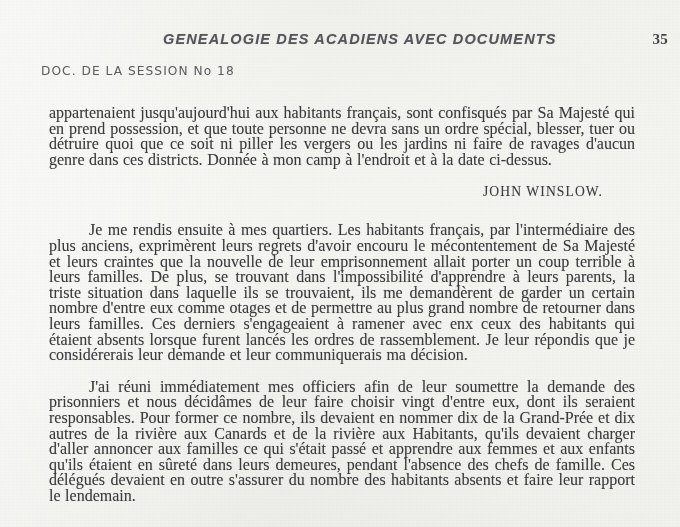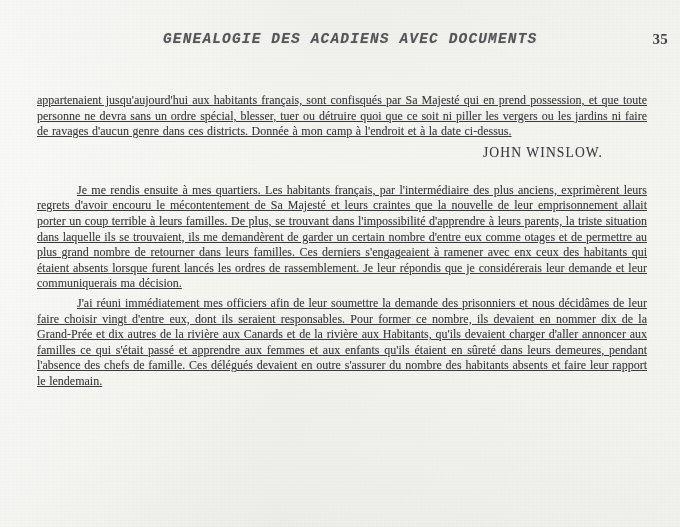--- a/index.html
+++ b/index.html
@@ -42,21 +42,21 @@
     position: absolute;
     top: 31px;
     left: 0;
     width: 680px;
     height: 22px;
   }
   .running-title {
     position: absolute;
     left: 163px;
     top: 0;
-    font-family: Liberation Mono, monospace;
+    font-family: Liberation Sans, sans-serif;
     font-style: italic;
     font-weight: 700;
     font-size: 14.5px;
     letter-spacing: 1.15px;
     color: #55555a;
     white-space: nowrap;
     text-shadow: 0 0 1px rgba(120,120,125,0.45);
   }
   .page-number {
     position: absolute;
@@ -83,40 +83,39 @@
   }
 
   
   .body-text {
     position: absolute;
     top: 89px;
     left: 33px;
     width: 618px;
   }
   .para {
-    margin: 4px;
+    margin: 16px;
     font-family: "Liberation Serif", serif;
-    font-size: 12px;
+    font-size: 16px;
     line-height: 15.6px;
     text-align: justify;
     text-align-last: left;
     color: #3a3a3d;
     word-spacing: 0.55px;
     text-shadow: 0 0 0.7px rgba(90,90,95,0.35);
-    text-decoration: underline;
   }
   .para.indent {
     text-indent: 40px;
   }
   .para.block {
     text-indent: 0;
   }
 
   .signature {
-    margin: 4px 0 16px 0;
+    margin: 4px 0 4px 0;
     padding-right: 48px;
     text-align: right;
     font-family: "Liberation Serif", serif;
     font-size: 13.6px;
     line-height: 17px;
     letter-spacing: 1.1px;
     color: #3b3b3e;
     text-shadow: 0 0 0.7px rgba(90,90,95,0.35);
   }
   .gap-xs { height: 2px; }
@@ -124,20 +123,21 @@
 </head>
 <body>
 
 <div class="page">
 
   <div class="running-head">
     <div class="running-title">GENEALOGIE DES ACADIENS AVEC DOCUMENTS</div>
     <div class="page-number">35</div>
   </div>
 
+  <div class="session-line">DOC. DE LA SESSION No 18</div>
 
   <div class="body-text">
 
     <p class="para block">appartenaient jusqu'aujourd'hui aux habitants français, sont confisqués par Sa Majesté qui en prend possession, et que toute personne ne devra sans un ordre spécial, blesser, tuer ou détruire quoi que ce soit ni piller les vergers ou les jardins ni faire de ravages d'aucun genre dans ces districts.    Donnée à mon camp à l'endroit et à la date ci-dessus.</p>
 
     <div class="signature">JOHN WINSLOW.</div>
 
     <div class="gap-xs"></div>
 
 

